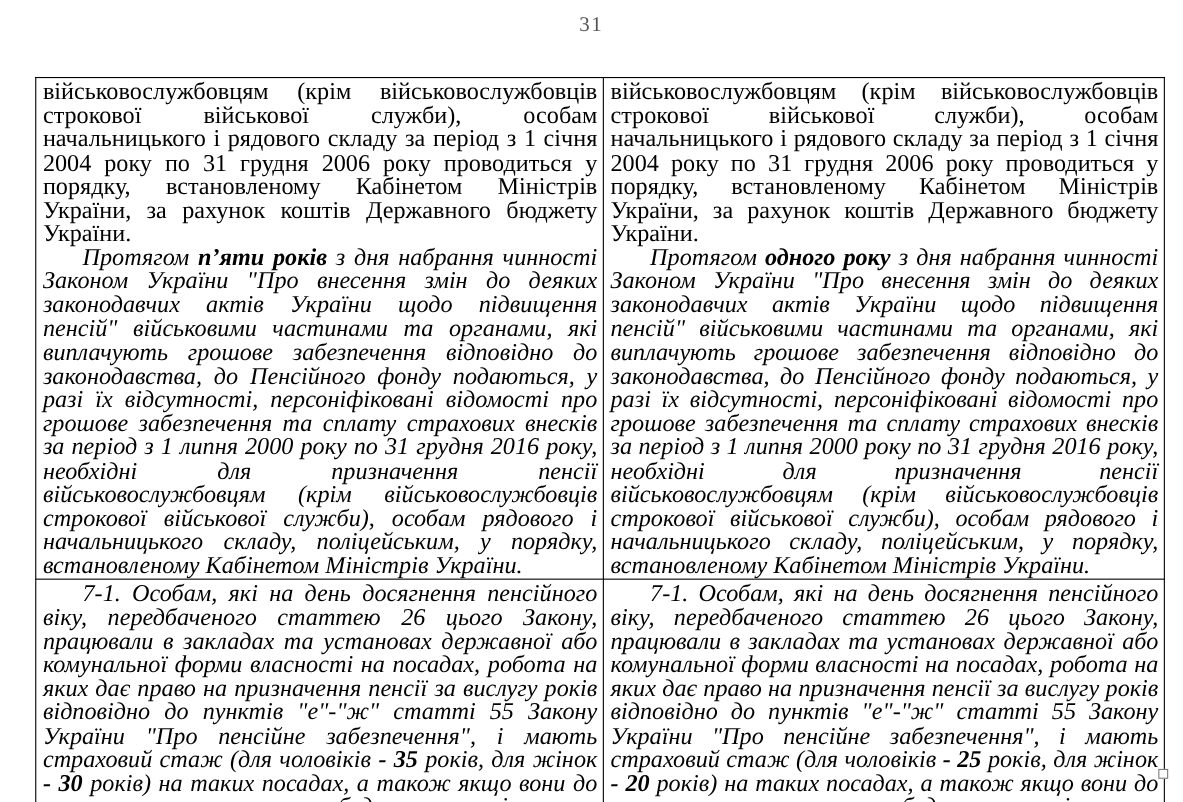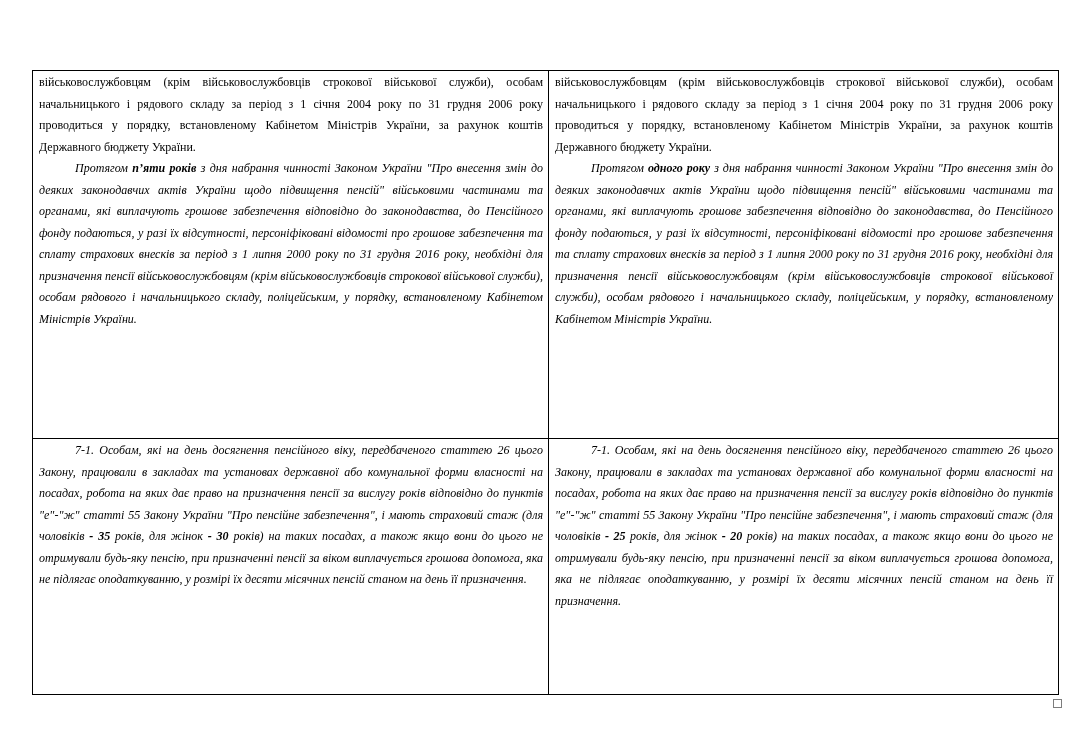--- a/index.html
+++ b/index.html
@@ -37,41 +37,42 @@
   table.doc-table td {
     border: 1.5px solid #000000;
     vertical-align: top;
     padding: 1px 5px 2px 6px;
     overflow: hidden;
   }
   td.row-top { height: 364px; }
   td.row-bottom { height: 252px; }
   p.para {
     margin: 0;
-    font-size: 12px;
+    font-size: 22px;
     line-height: 21.55px;
     text-align: justify;
   }
   p.para.indent { text-indent: 36px; font-style: italic; }
   p.para b { font-weight: bold; }
   .end-marker {
     position: absolute;
     left: 1053px;
     top: 699px;
     width: 7px;
     height: 7px;
     border: 1px solid #7d7d7d;
     background: #ffffff;
   }
 </style>
 </head>
 <body>
 
 <div class="page">
 
+  <div class="page-number">31</div>
 
   <table class="doc-table">
     <colgroup>
       <col style="width: 516px;">
       <col style="width: 510px;">
     </colgroup>
     <tbody>
       <tr>
         <td class="row-top">
             <p class="para"><span>військовослужбовцям (крім військовослужбовців строкової військової служби), особам начальницького і рядового складу за період з 1 січня 2004 року по 31 грудня 2006 року проводиться у порядку, встановленому Кабінетом Міністрів України, за рахунок коштів Державного бюджету України.</span></p>

